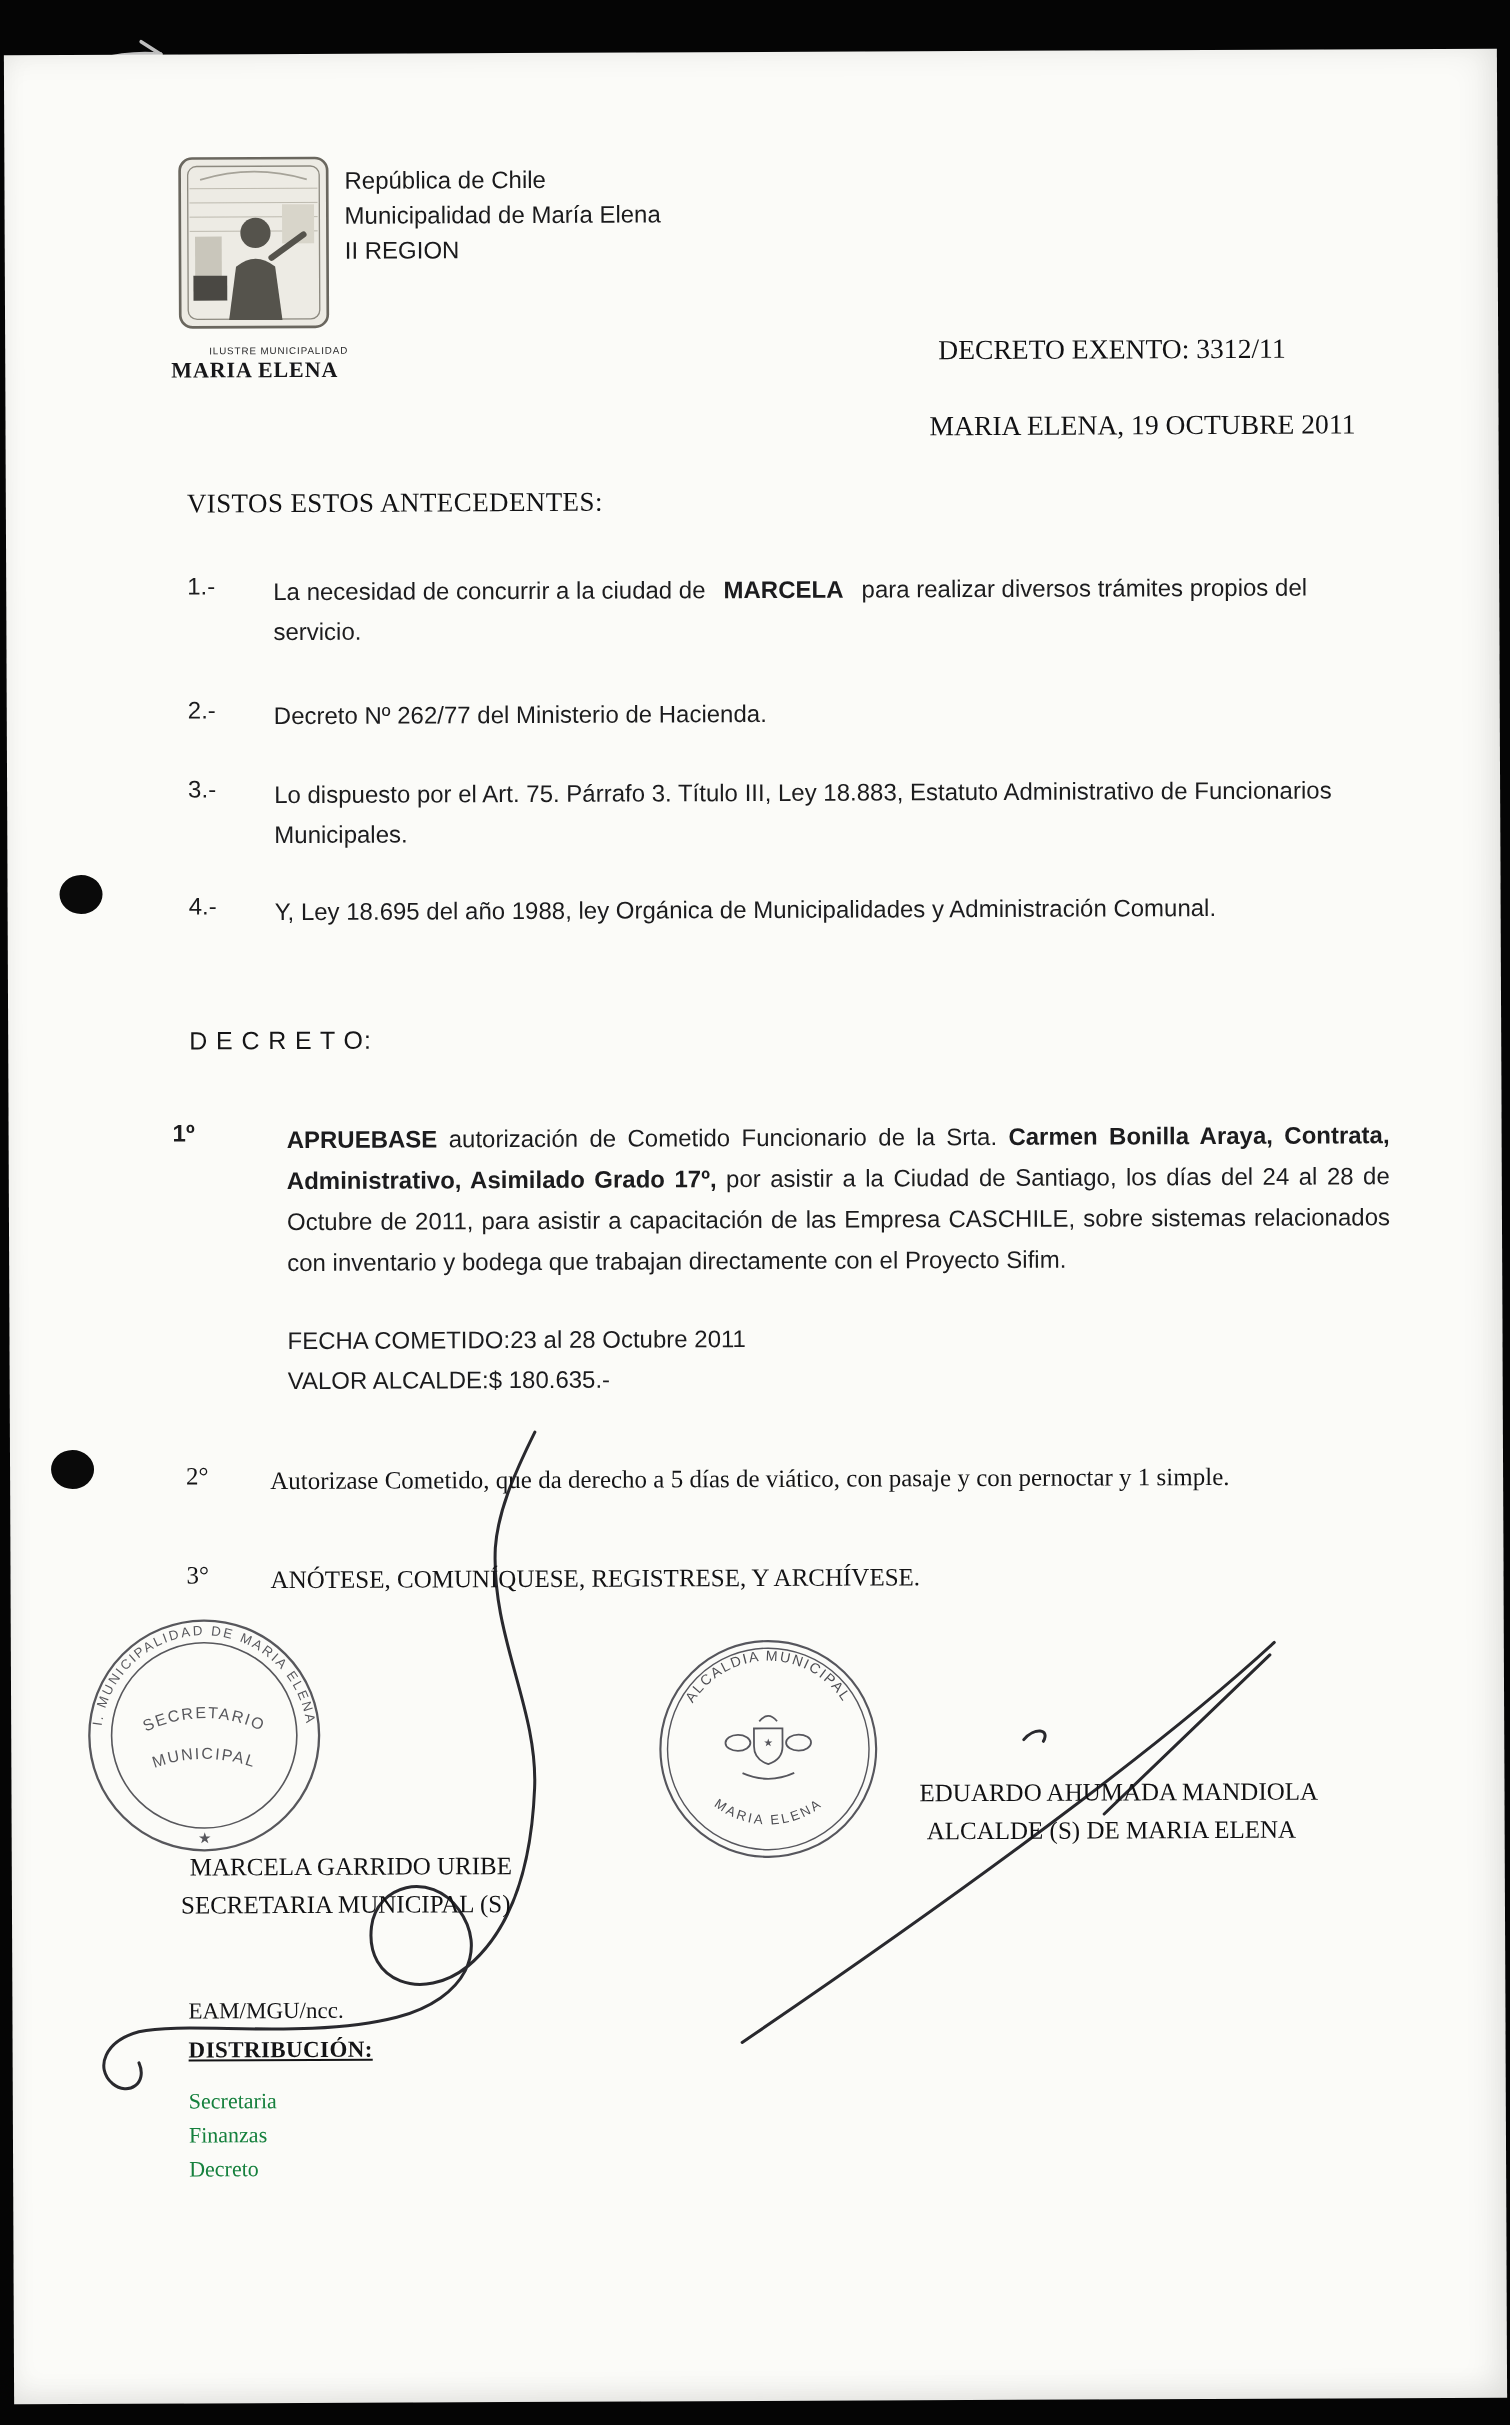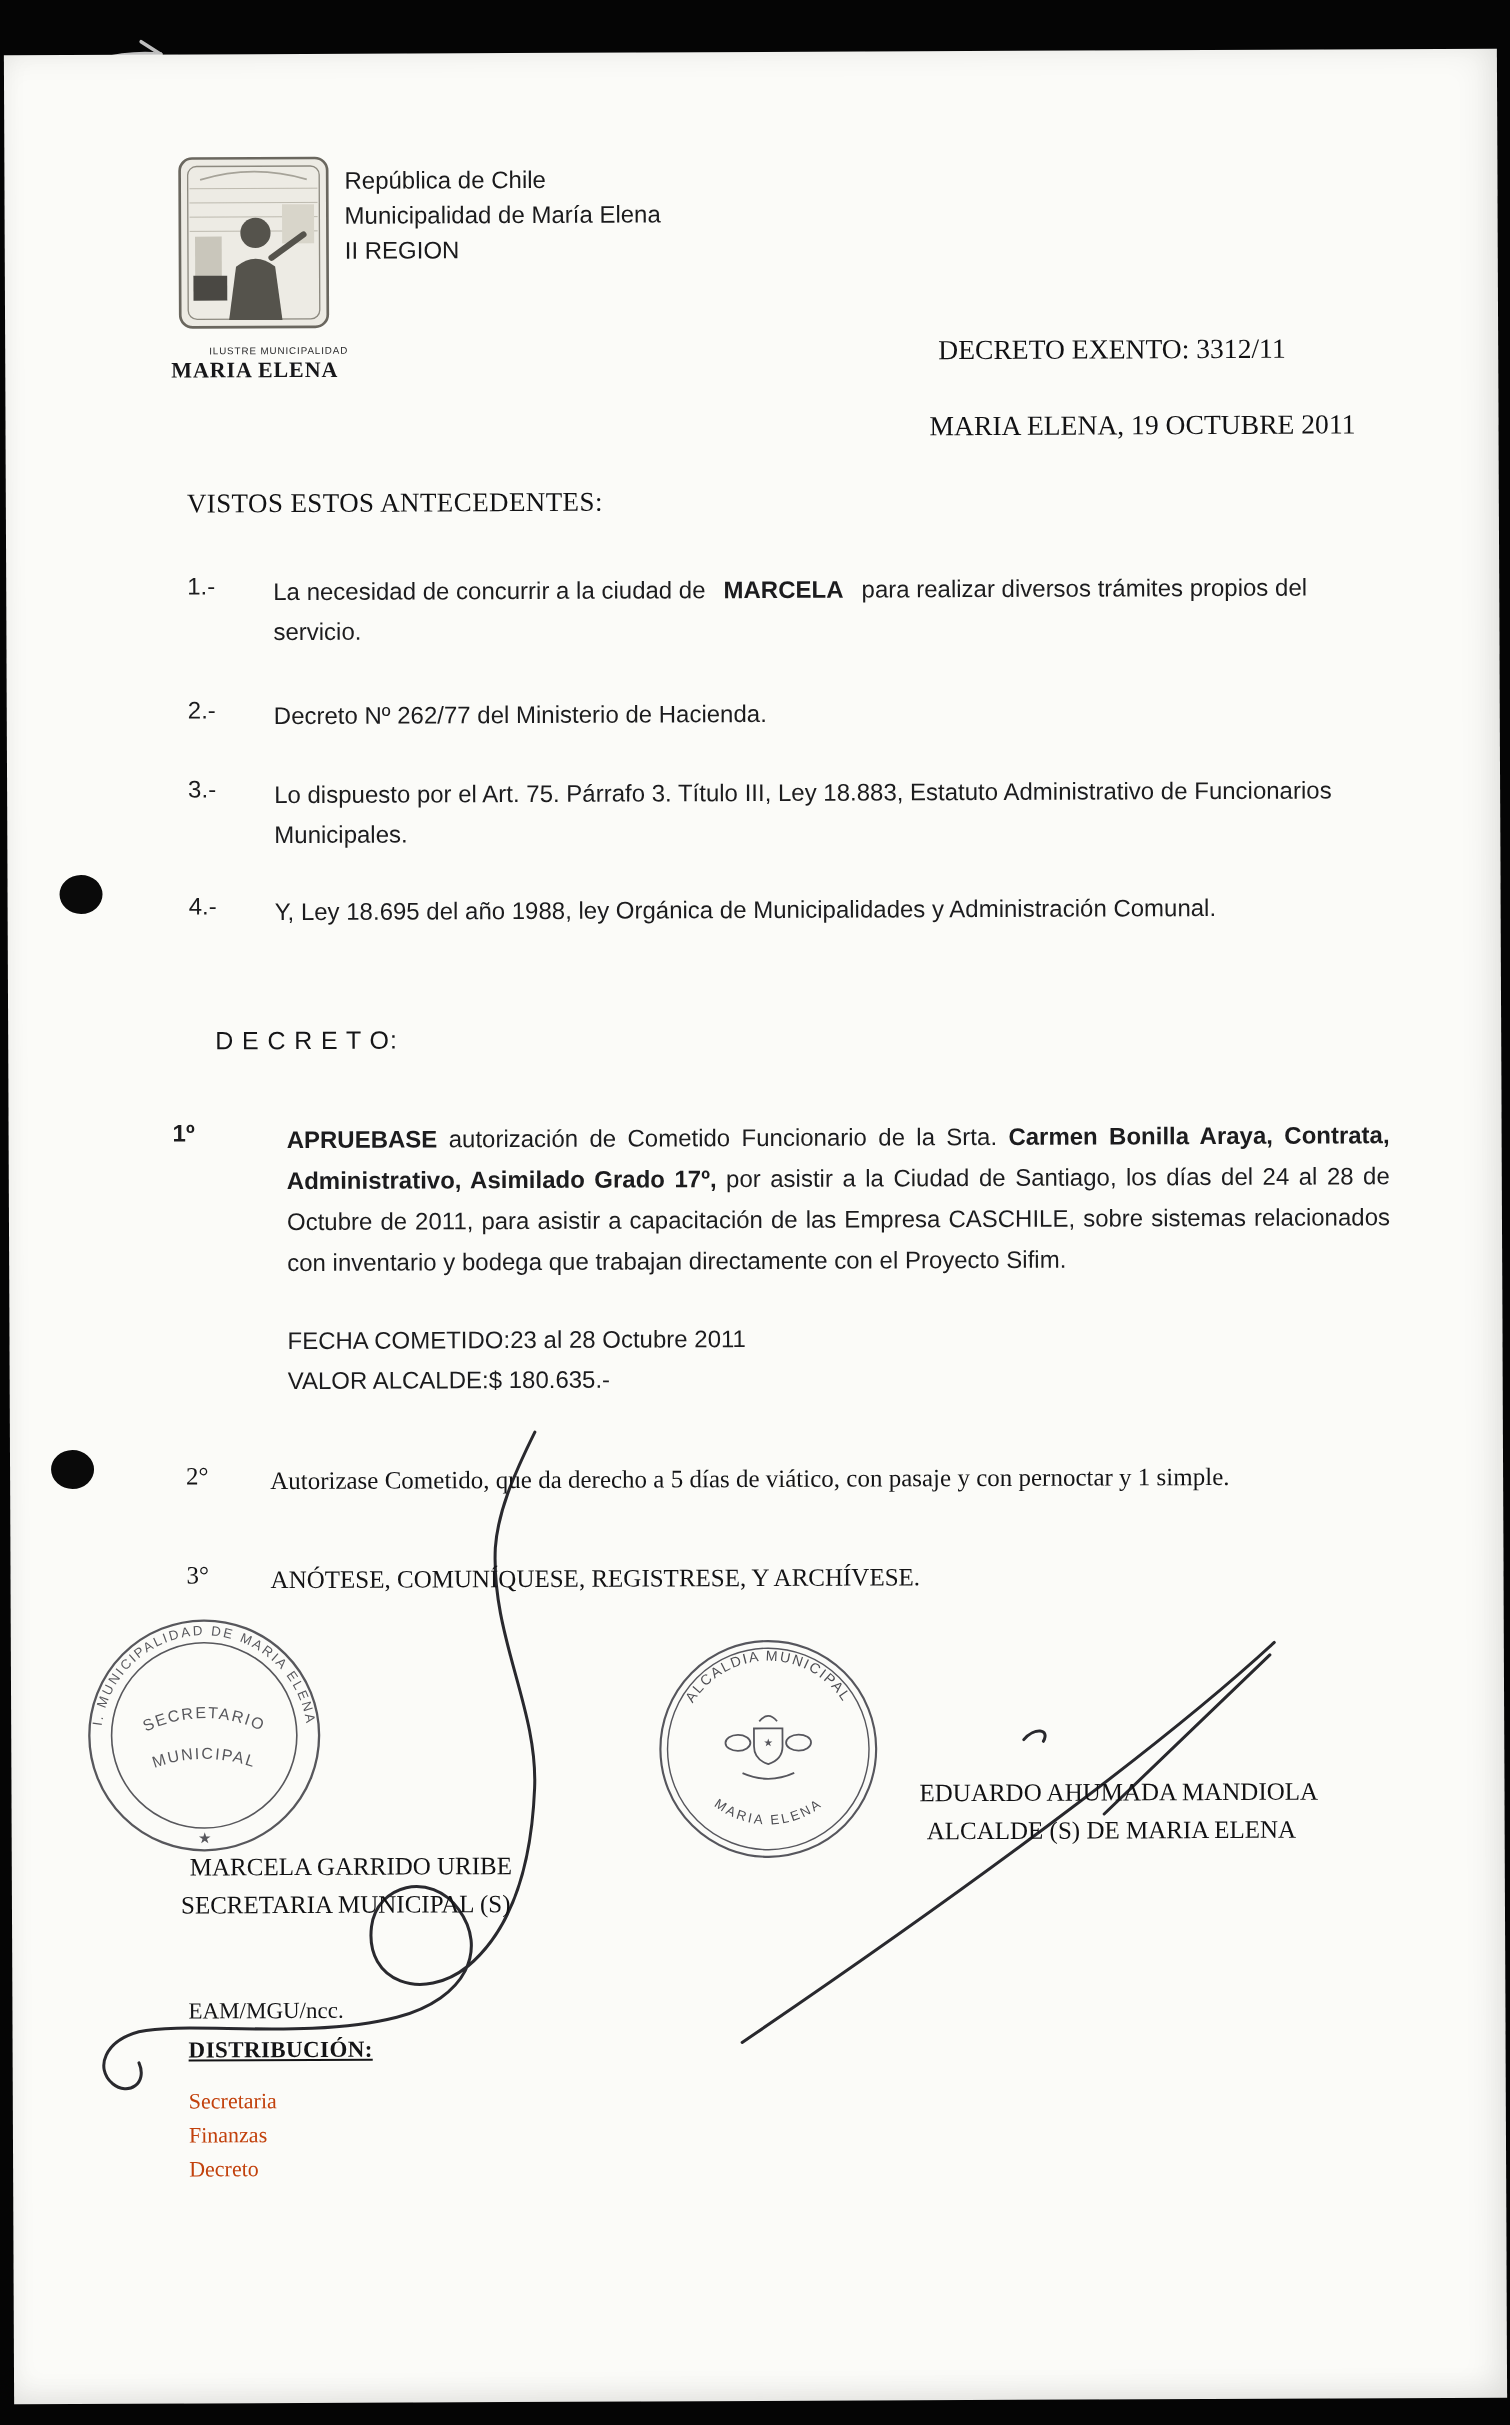--- a/index.html
+++ b/index.html
@@ -28,21 +28,21 @@
   .label-gap{margin-right:0;}
   .serif-item-num{font-family:"Liberation Serif",serif;font-size:25px;color:#141416;}
   .serif-item-text{font-family:"Liberation Serif",serif;font-size:25px;line-height:37px;color:#141416;}
 
   
   .sig-name{font-family:"Liberation Serif",serif;font-size:25px;color:#121214;}
   .sig-title{font-family:"Liberation Serif",serif;font-size:25px;color:#121214;}
   .footer-line{font-family:"Liberation Serif",serif;font-size:23px;color:#141416;}
   .footer-dist{font-family:"Liberation Serif",serif;font-size:23px;color:#141416;
                text-decoration:underline;font-weight:bold;letter-spacing:0.4px;}
-  .footer-item{font-family:"Liberation Serif",serif;font-size:22px;line-height:35px;color:#c2410c;}
+  .footer-item{font-family:"Liberation Serif",serif;font-size:22px;line-height:35px;color:#15803d;}
 
   .punch{position:absolute;width:43px;height:39px;border-radius:50%;background:#0a0a0a;}
 
   
   .stamp-text{font-family:"Liberation Sans",sans-serif;fill:#3b3b41;}
   svg{display:block;}
   .overlay{position:absolute;left:0;top:0;pointer-events:none;}
 </style>
 </head>
 <body>
@@ -100,21 +100,21 @@
 
     <div class="abs item-num" style="left:181px;top:642px;">2.-</div>
     <div class="abs item-text" style="left:267px;top:642px;width:1117px;">Decreto Nº 262/77 del Ministerio de Hacienda.</div>
 
     <div class="abs item-num" style="left:181px;top:721px;">3.-</div>
     <div class="abs item-text" style="left:267px;top:721px;width:1117px;">Lo dispuesto por el Art. 75. Párrafo 3. Título III, Ley 18.883, Estatuto Administrativo de Funcionarios Municipales.</div>
 
     <div class="abs item-num" style="left:181px;top:838px;">4.-</div>
     <div class="abs item-text" style="left:267px;top:838px;width:1117px;">Y, Ley 18.695 del año 1988, ley Orgánica de Municipalidades y Administración Comunal.</div>
 
-    <div class="abs decreto-title" style="left:181px;top:972px;margin-left:26px;">D E C R E T O:</div>
+    <div class="abs decreto-title" style="left:181px;top:972px;">D E C R E T O:</div>
 
     <div class="abs item-num bold" style="left:164px;top:1065px;">1º</div>
     <div class="abs item-text just" style="left:278px;top:1065px;width:1103px;line-height:41px;">
       <span class="bold">APRUEBASE</span><span> autorización de Cometido Funcionario de la Srta. </span><span class="bold">Carmen Bonilla Araya, Contrata, Administrativo, Asimilado Grado 17º,</span><span> por asistir a la Ciudad de Santiago, los días del 24 al 28 de Octubre de 2011, para asistir a capacitación de las Empresa CASCHILE, sobre sistemas relacionados con inventario y bodega que trabajan directamente con el Proyecto Sifim.</span>
     </div>
 
     <div class="abs item-text" style="left:278px;top:1267px;">
       <span class="label-gap">FECHA COMETIDO:</span><span>23 al 28 Octubre 2011</span>
     </div>
     <div class="abs item-text" style="left:278px;top:1307px;">

